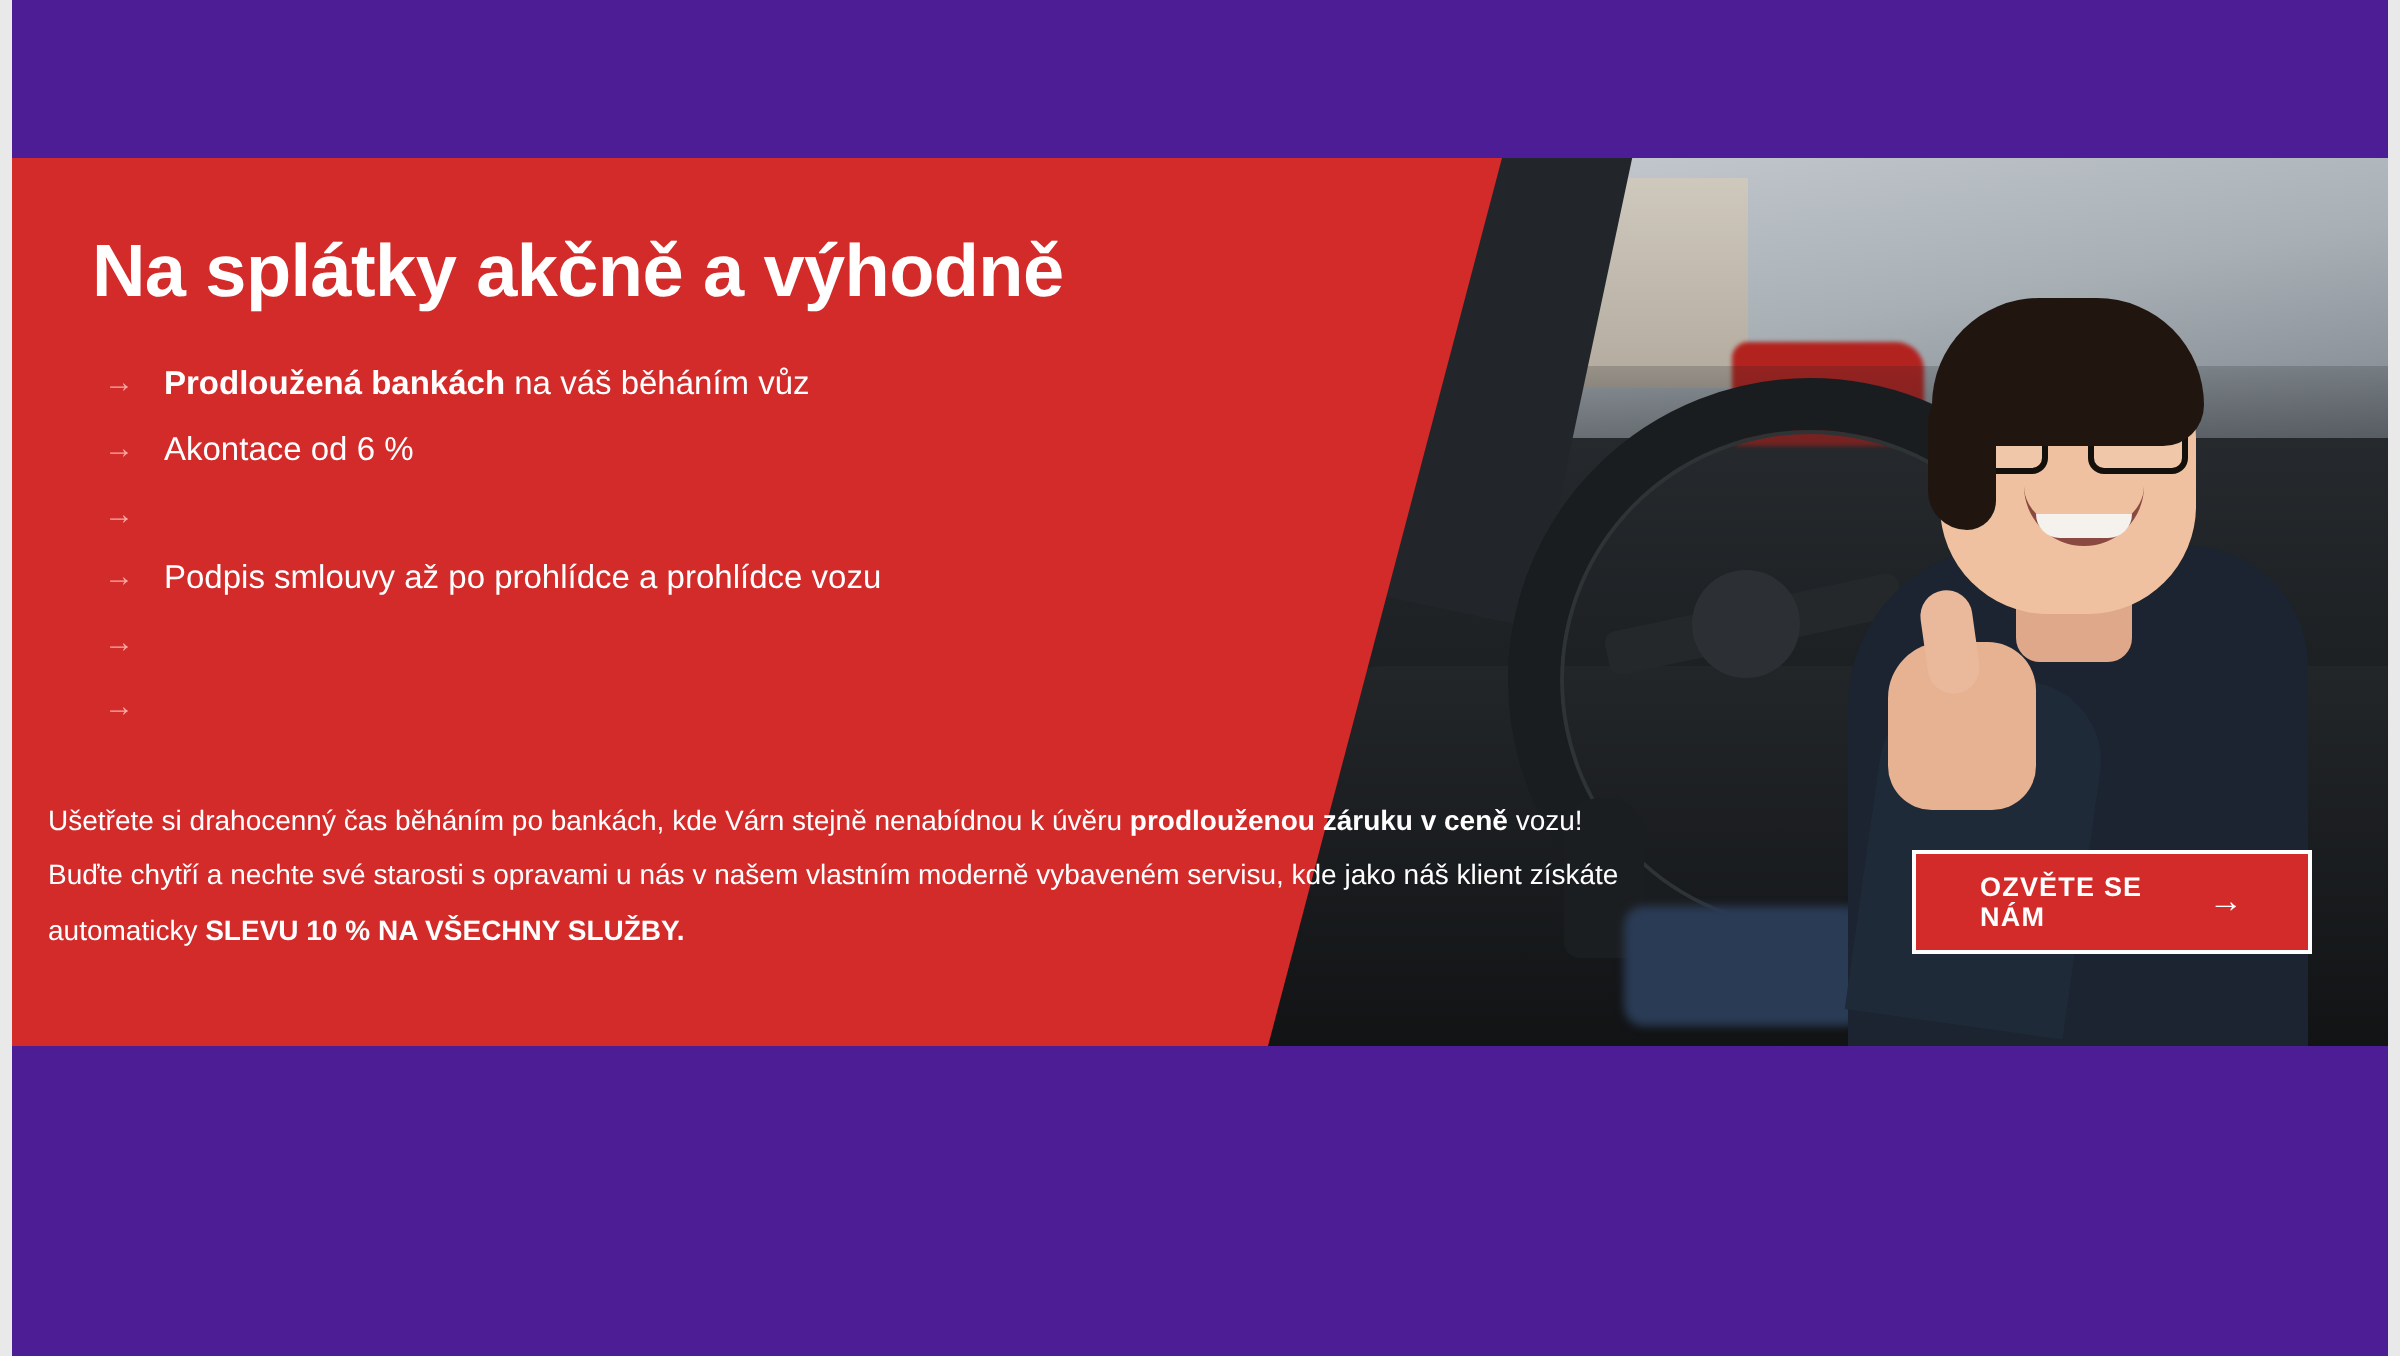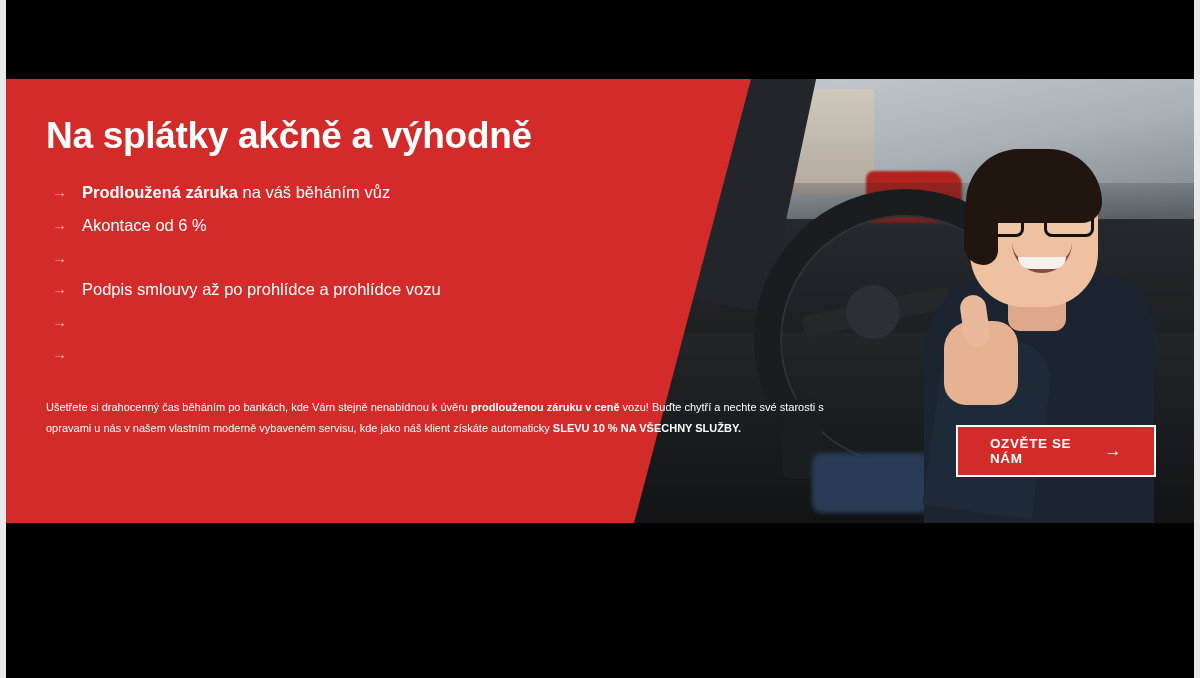--- a/index.html
+++ b/index.html
@@ -5,21 +5,21 @@
   html, body {
     margin: 0;
     padding: 0;
     background: #ffffff;
     font-family: "Liberation Sans", sans-serif;
   }
   .page {
     position: relative;
     width: 1200px;
     height: 678px;
-    background: #000000;
+    background: #4c1d95;
     overflow: hidden;
   }
   
   .edge-left, .edge-right {
     position: absolute;
     top: 0;
     width: 6px;
     height: 678px;
     background: #e9e9e9;
   }
@@ -262,25 +262,25 @@
   .bullet .arrow {
     flex: 0 0 auto;
     width: 30px;
     color: #f4a9a4;
     font-size: 15px;
     line-height: 1.25;
   }
   .bullet .txt b { font-weight: bold; }
   .paragraph {
     position: absolute;
-    left: 40px;
+    left: 18px;
     top: 318px;
     width: 800px;
     color: #ffffff;
-    font-size: 11px;
+    font-size: 14px;
     line-height: 1.95;
   }
   .paragraph b { font-weight: bold; }
 
   .cta {
     position: absolute;
     right: 38px;
     top: 346px;
     width: 200px;
     height: 52px;
@@ -340,21 +340,21 @@
     </div>
 
     <div class="wedge"></div>
 
     <div class="content">
       <div class="headline">Na splátky akčně a výhodně</div>
 
       <div class="bullets">
         <div class="bullet">
           <span class="arrow">→</span>
-          <span class="txt"><b>Prodloužená záruka</b><span> na váš běháním vůz</span></span>
+          <span class="txt"><b>Prodloužená bankách</b><span> na váš běháním vůz</span></span>
         </div>
         <div class="bullet">
           <span class="arrow">→</span>
           <span class="txt"><span>Akontace od 6 %</span></span>
         </div>
         <div class="bullet">
           <span class="arrow">→</span>
         </div>
         <div class="bullet">
           <span class="arrow">→</span>

